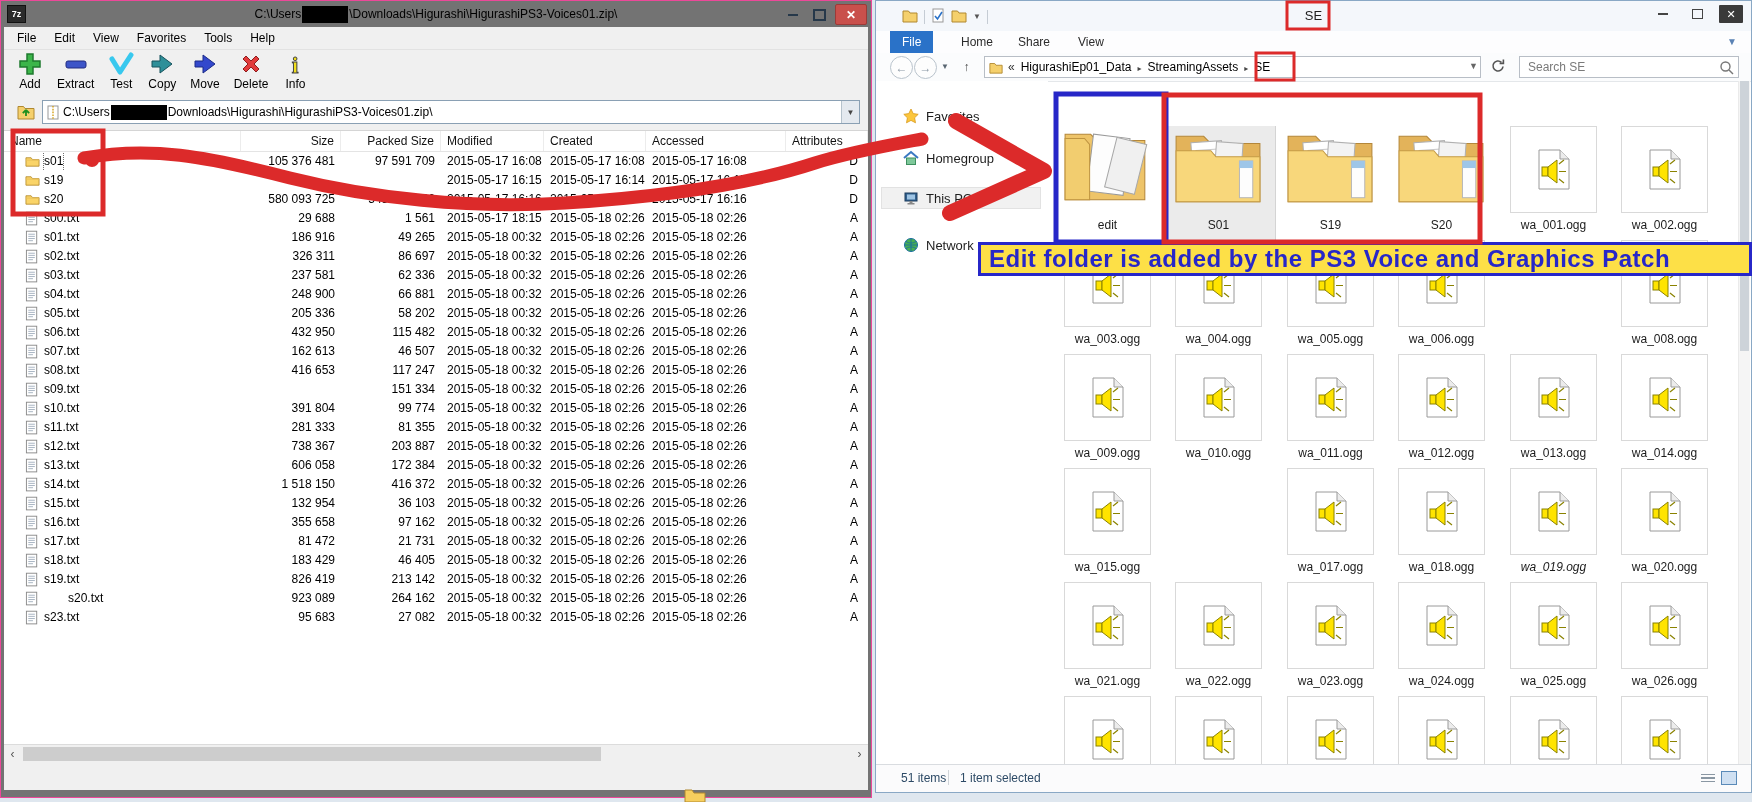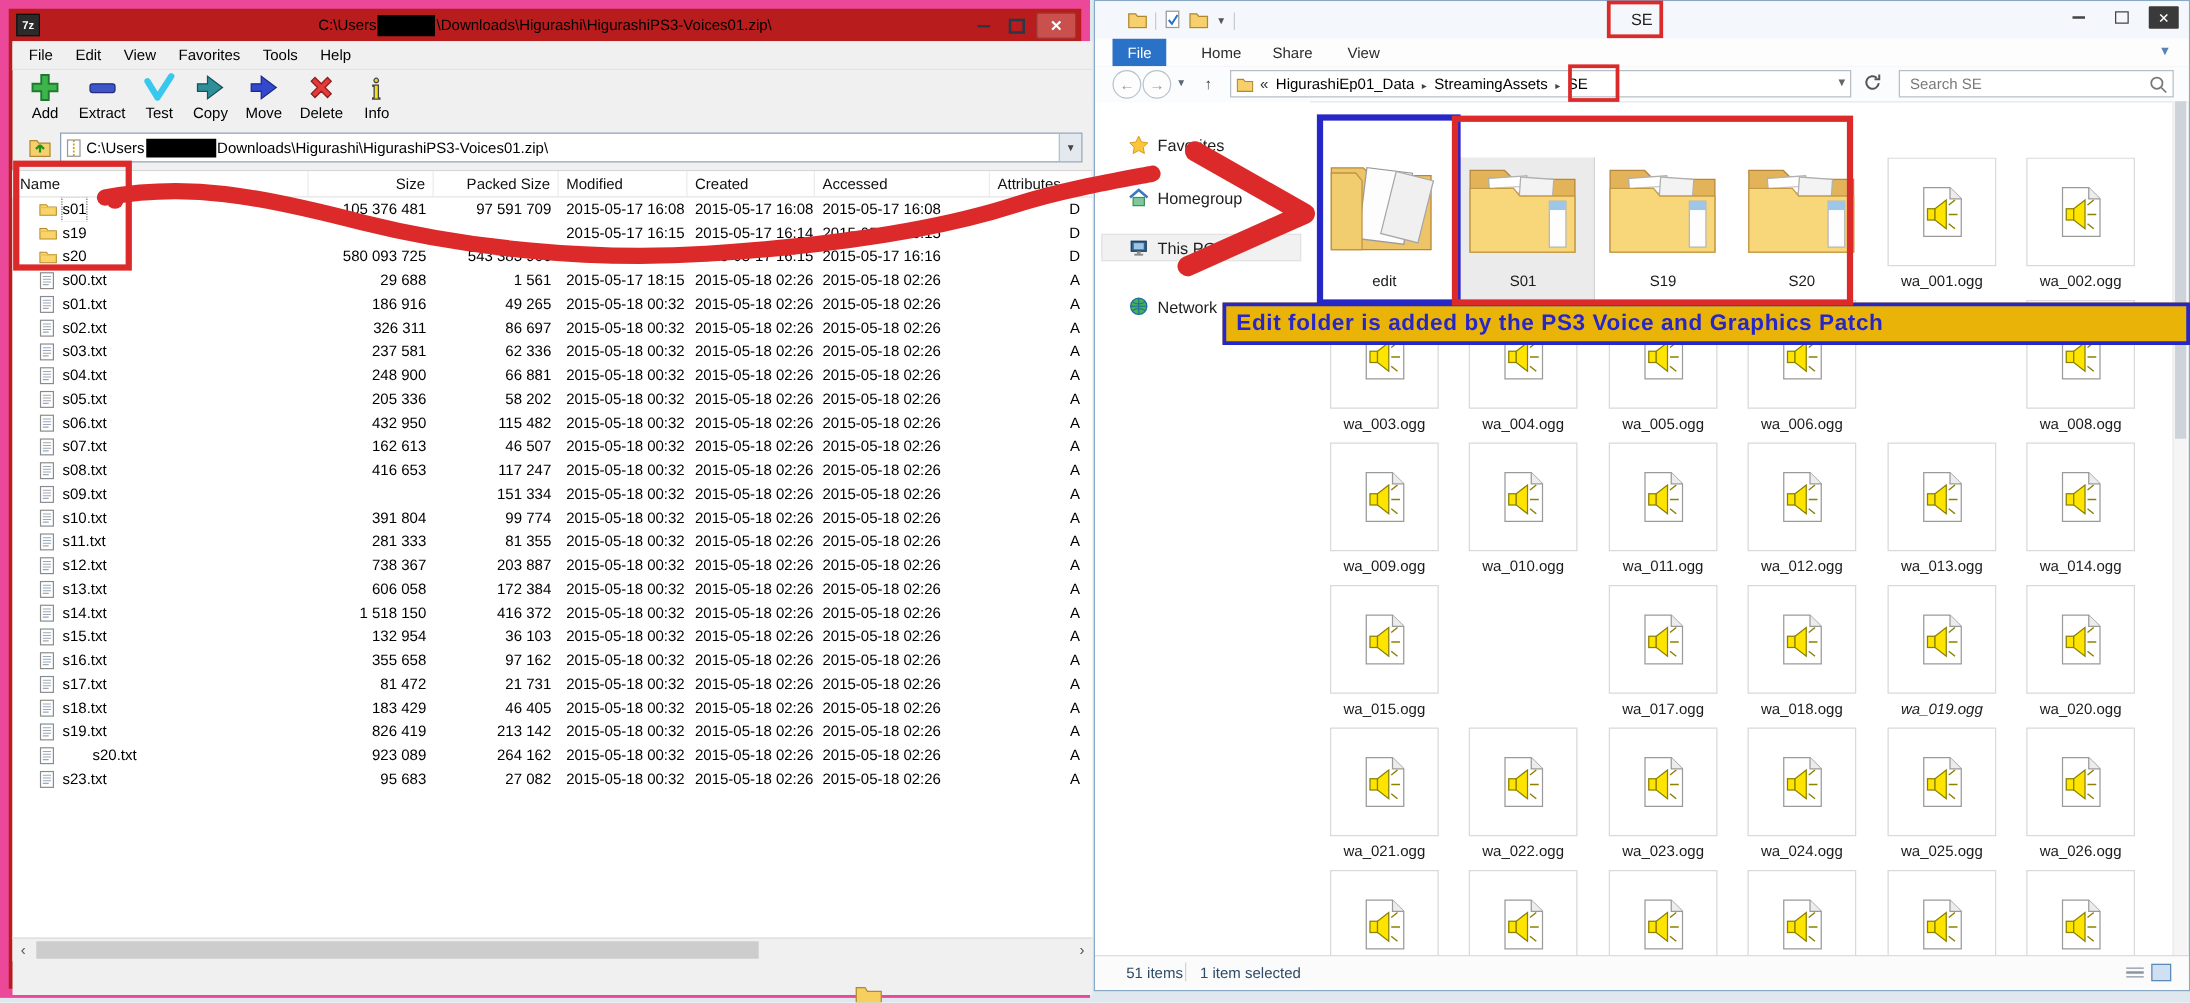--- a/index.html
+++ b/index.html
@@ -1,21 +1,21 @@
 <!DOCTYPE html>
 <html><head>
 <meta charset="utf-8">
 <style>
   html,body{margin:0;padding:0;}
   .page{position:relative;width:1752px;height:802px;background:#dfe7ef;overflow:hidden;
         font-family:"Liberation Sans",sans-serif;font-size:12px;color:#000;}
 
   
-  .win7z{position:absolute;left:0;top:4;width:872px;height:798px;background:#b91c1c;
-         border:7px solid #ec4899;box-sizing:border-box;}
+  .win7z{position:absolute;left:0;top:4;width:872px;height:798px;background:#737373;
+         border:1px solid #ec4899;box-sizing:border-box;}
   .tbar7z{position:absolute;left:0;top:0;right:0;height:26px;display:flex;align-items:center;padding:0 6px;}
   .appico7z{width:17px;height:16px;background:#2b2b2b;color:#fff;font-size:9px;font-weight:bold;
             display:flex;align-items:center;justify-content:center;border:1px solid #111;}
   .title7z{position:absolute;left:120px;right:120px;top:0;height:26px;display:flex;align-items:center;
            justify-content:center;white-space:nowrap;font-size:12px;}
   .redact{display:inline-block;width:46px;height:17px;background:#000;margin:0 1px;vertical-align:middle;}
   .caps7z{position:absolute;right:4px;top:3px;display:flex;gap:4px;align-items:center;}
   .cap{width:23px;height:19px;display:flex;align-items:center;justify-content:center;}
   .g-min{width:10px;height:2px;background:#26384a;}
   .g-max{width:9px;height:8px;border:2px solid #26384a;}
@@ -101,22 +101,22 @@
   .sbarex{position:absolute;left:0;right:0;bottom:0;height:27px;background:#fbfbfc;border-top:1px solid #d9dce0;}
   .sbtext{position:absolute;top:6px;font-size:12px;color:#2d4a66;white-space:nowrap;}
   .sbsep{position:absolute;top:5px;width:1px;height:15px;background:#d0d4d8;}
   .viewtoggles{position:absolute;right:14px;top:6px;display:flex;gap:5px;}
   .vt1{width:16px;height:14px;display:flex;flex-direction:column;justify-content:space-around;padding:2px 1px;box-sizing:border-box;}
   .vt1 i{display:block;height:1.5px;background:#8a97a3;}
   .vt2{width:16px;height:14px;border:1px solid #5a8ab8;background:#cfe0f2;box-sizing:border-box;}
 
   
   .overlay{position:absolute;left:0;top:0;width:1752px;height:802px;pointer-events:none;z-index:50;}
-  .banner{position:absolute;left:978px;top:242px;width:760px;height:28px;background:#eab308;
-          border:3px solid #2727c8;z-index:40;font-size:18px;font-weight:bold;letter-spacing:0.5px;
+  .banner{position:absolute;left:978px;top:242px;width:760px;height:28px;background:#fde047;
+          border:3px solid #2727c8;z-index:40;font-size:24px;font-weight:bold;letter-spacing:0.5px;
           line-height:27px;padding-left:8px;color:#2727c8;white-space:nowrap;box-sizing:content-box;}
   .taskicon{position:absolute;left:684px;top:786px;z-index:60;}
 </style>
 </head>
 <body>
 
 <div class="page">
 
   <div class="win7z">
     <div class="tbar7z">

